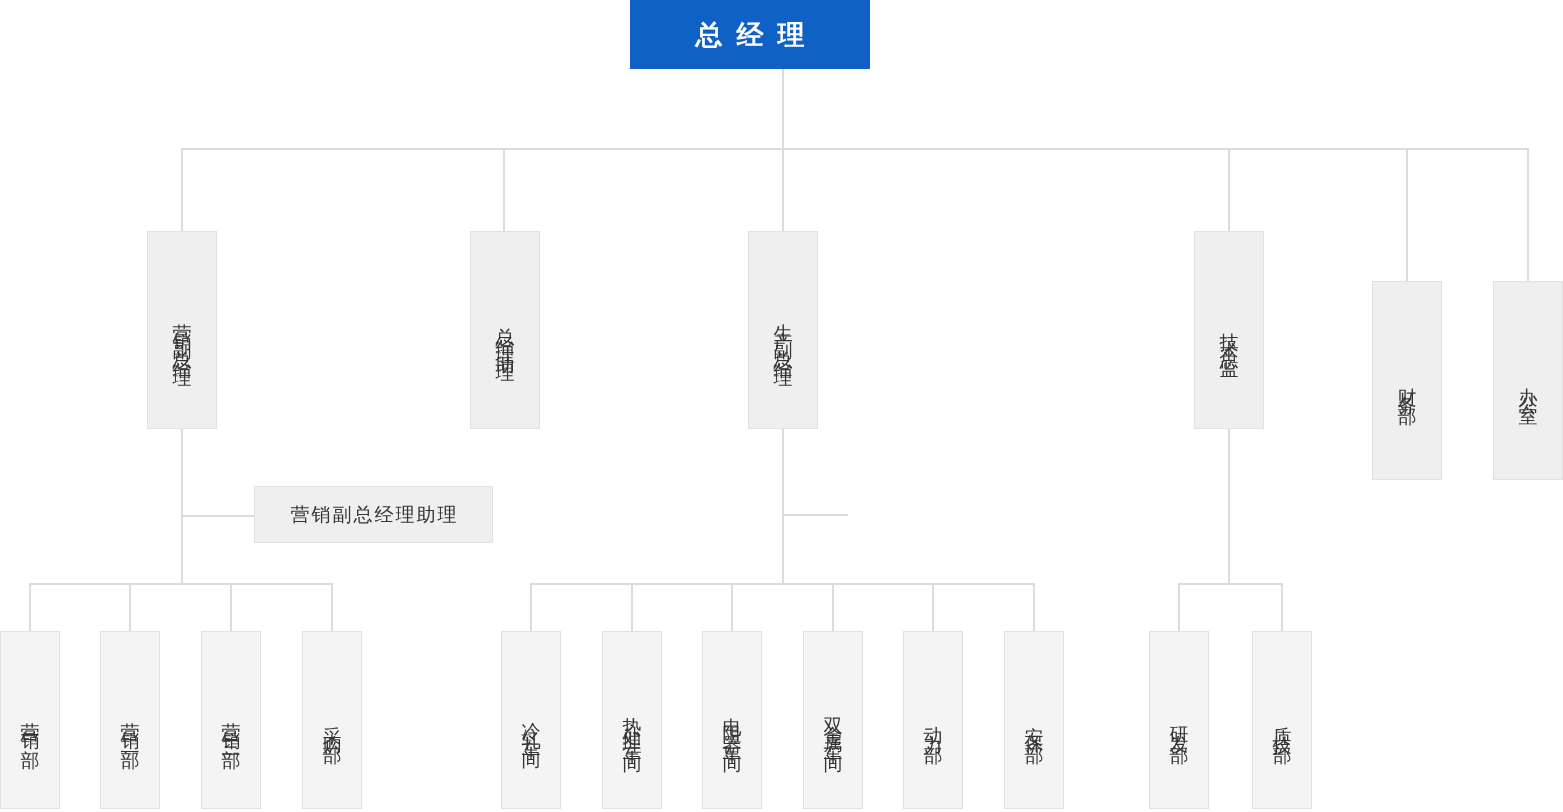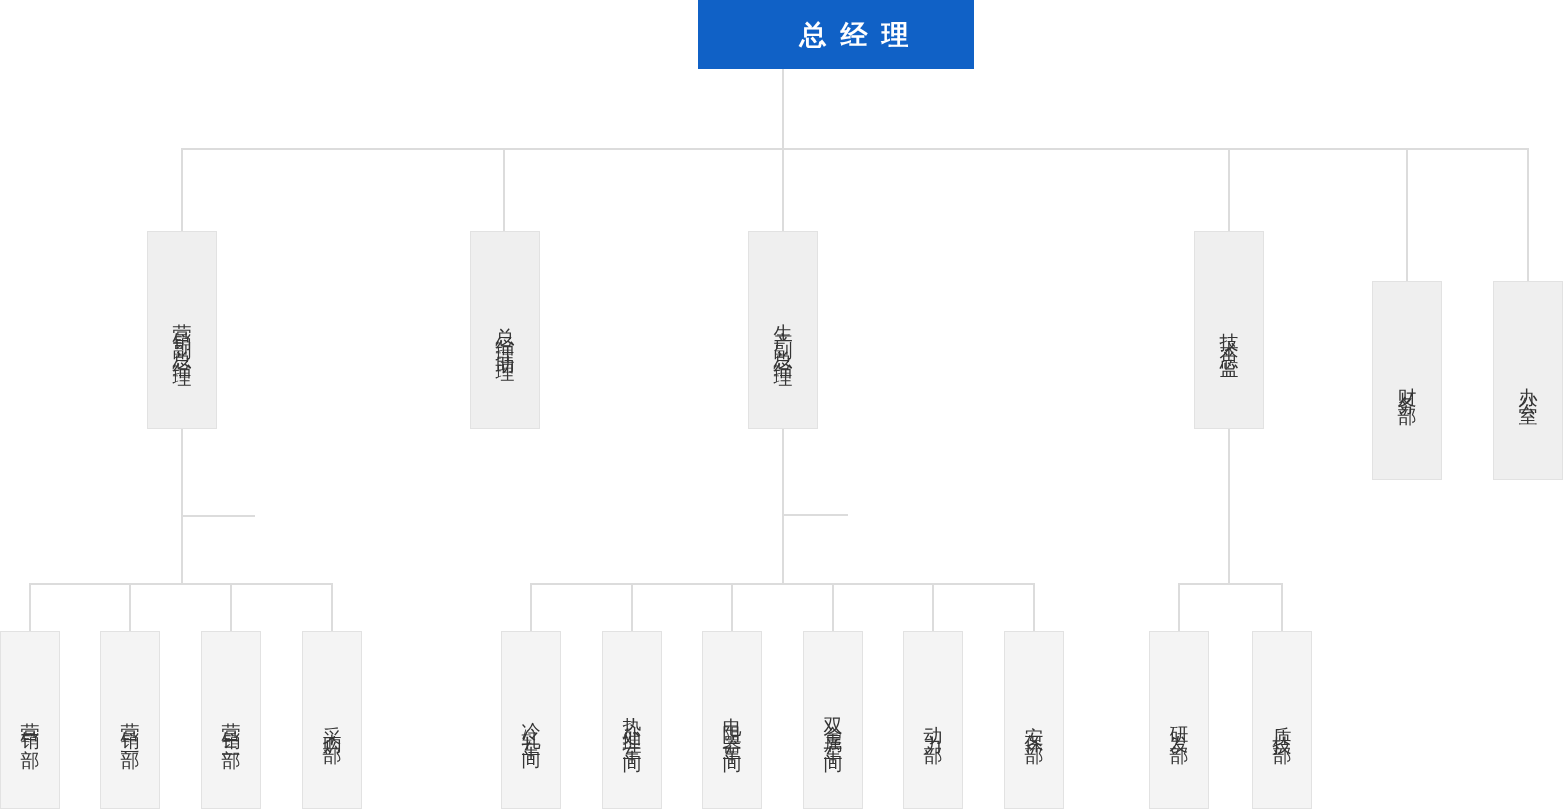--- a/index.html
+++ b/index.html
@@ -16,23 +16,23 @@
     overflow: hidden;
   }
   
   .ln {
     position: absolute;
     background: #dcdcdc;
   }
   
   .root-node {
     position: absolute;
-    left: 698px; top: 0; width: 240px; height: 69px;
+    left: 630px; top: 0; width: 240px; height: 69px;
     background: #1061c6;
-    display: flex; align-items: center; justify-content: center; padding-left: 36px;
+    display: flex; align-items: center; justify-content: center;
   }
   .root-node .lbl {
     color: #ffffff;
     font-size: 27px;
     font-weight: bold;
     letter-spacing: 14px;
     margin-right: -14px;
     white-space: nowrap;
   }
   
@@ -136,20 +136,23 @@
   <div class="node lv2 n-tech-director">
     <span class="v-lbl">技术总监</span>
   </div>
   <div class="node lv2b n-finance">
     <span class="v-lbl">财务部</span>
   </div>
   <div class="node lv2b n-office">
     <span class="v-lbl">办公室</span>
   </div>
 
+  <div class="node n-mkt-asst">
+    <span class="h-lbl">营销副总经理助理</span>
+  </div>
 
   <div class="node dept n-d0">
     <span class="v-lbl">营销一部</span>
   </div>
   <div class="node dept n-d1">
     <span class="v-lbl">营销二部</span>
   </div>
   <div class="node dept n-d2">
     <span class="v-lbl">营销三部</span>
   </div>

